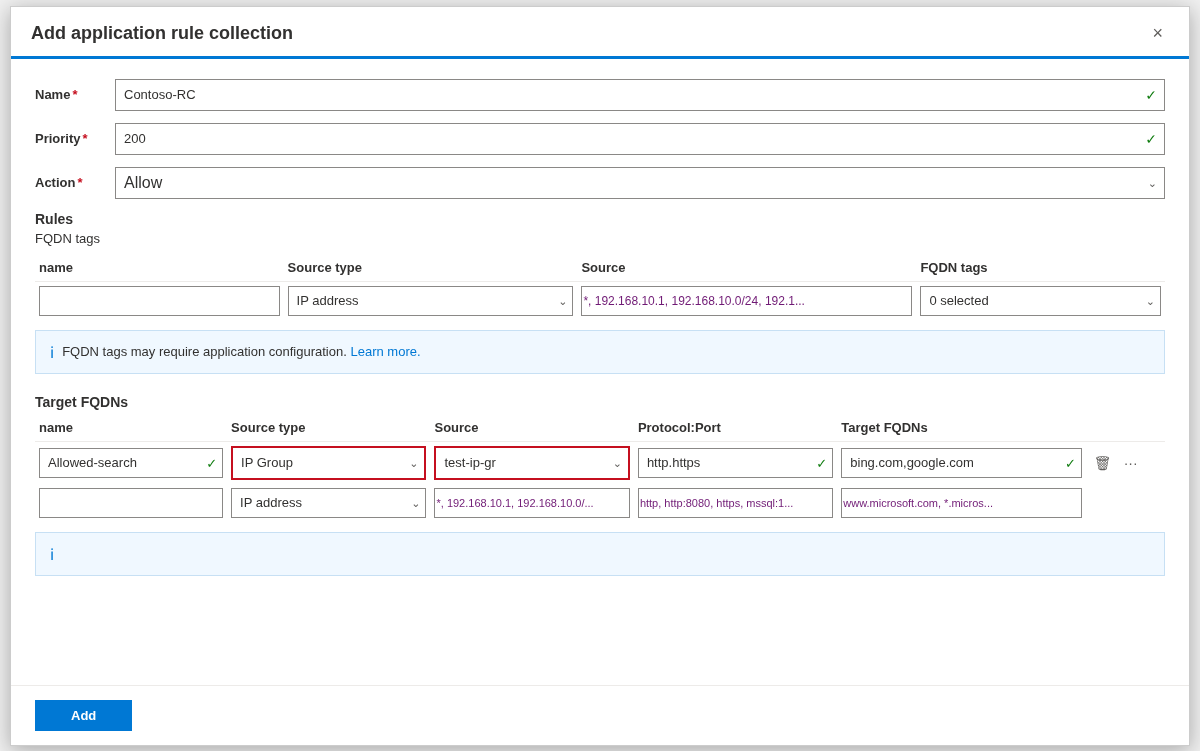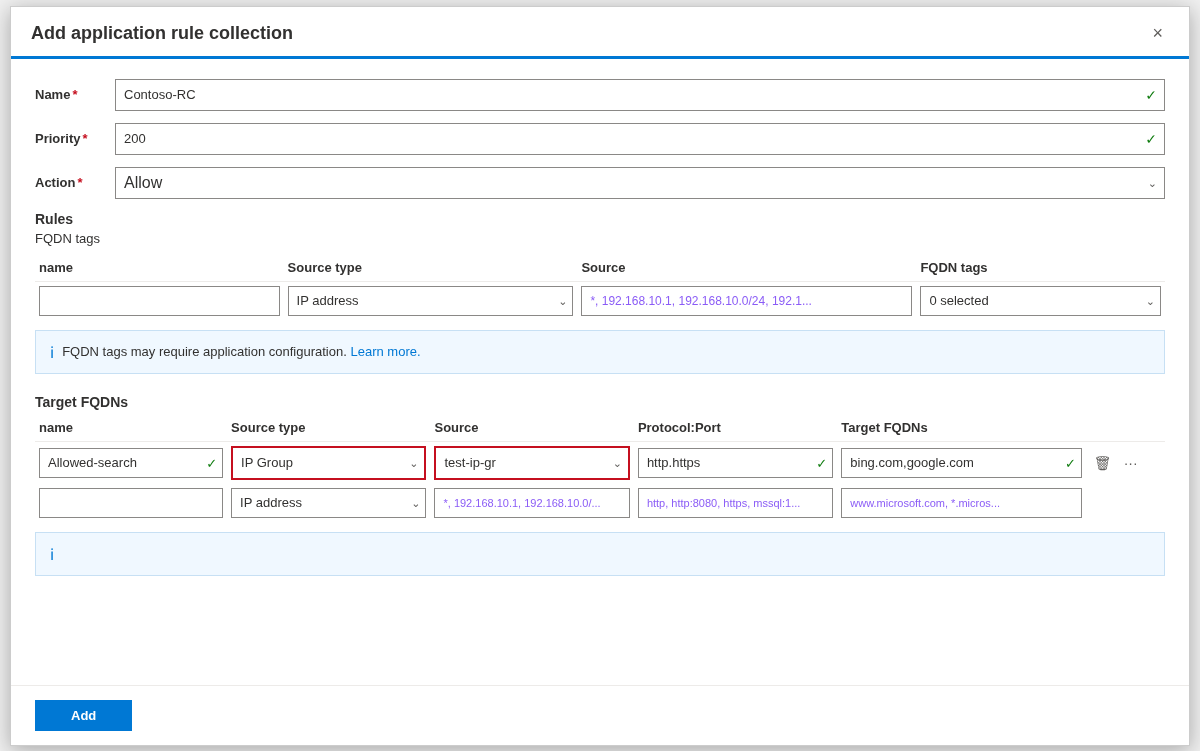--- a/index.html
+++ b/index.html
@@ -190,23 +190,23 @@
       top: 50%;
       transform: translateY(-50%);
       pointer-events: none;
       color: #605e5c;
       font-size: 11px;
     }
     .cell-text {
       width: 100%;
       height: 30px;
       border: 1px solid #8a8886;
-      padding: 0 8px;
+      padding: 0 1px;
       font-size: 12px;
-      color: #8b5cf6;
+      color: #701a75;
       background: #fff;
       display: flex;
       align-items: center;
       overflow: hidden;
       white-space: nowrap;
     }
     .cell-input-with-check {
       position: relative;
       width: 100%;
     }

